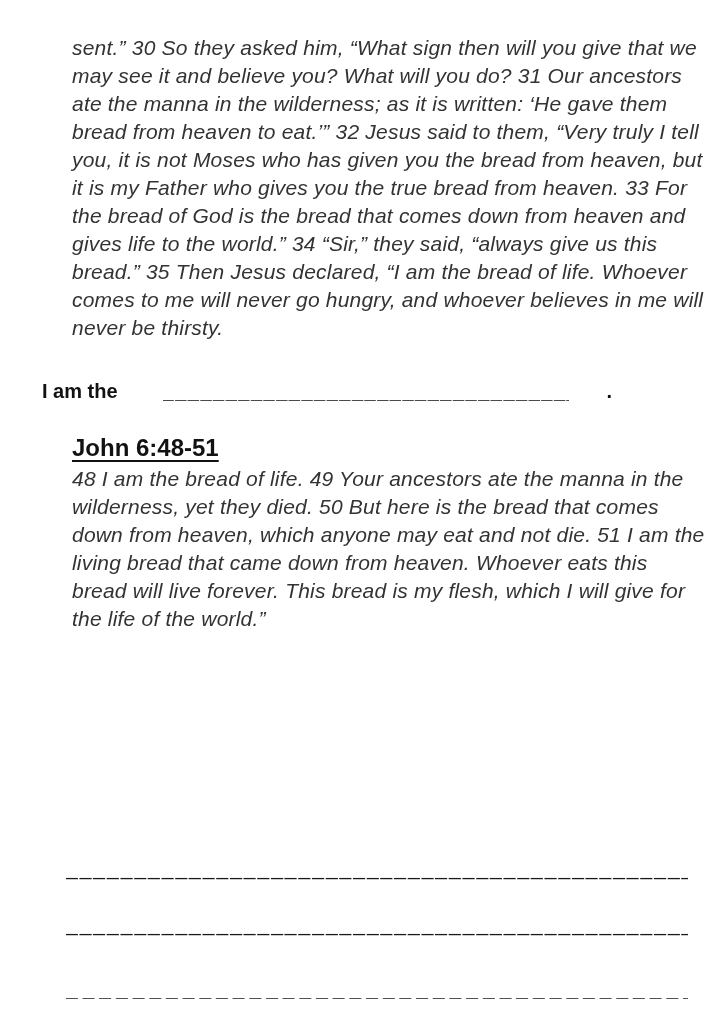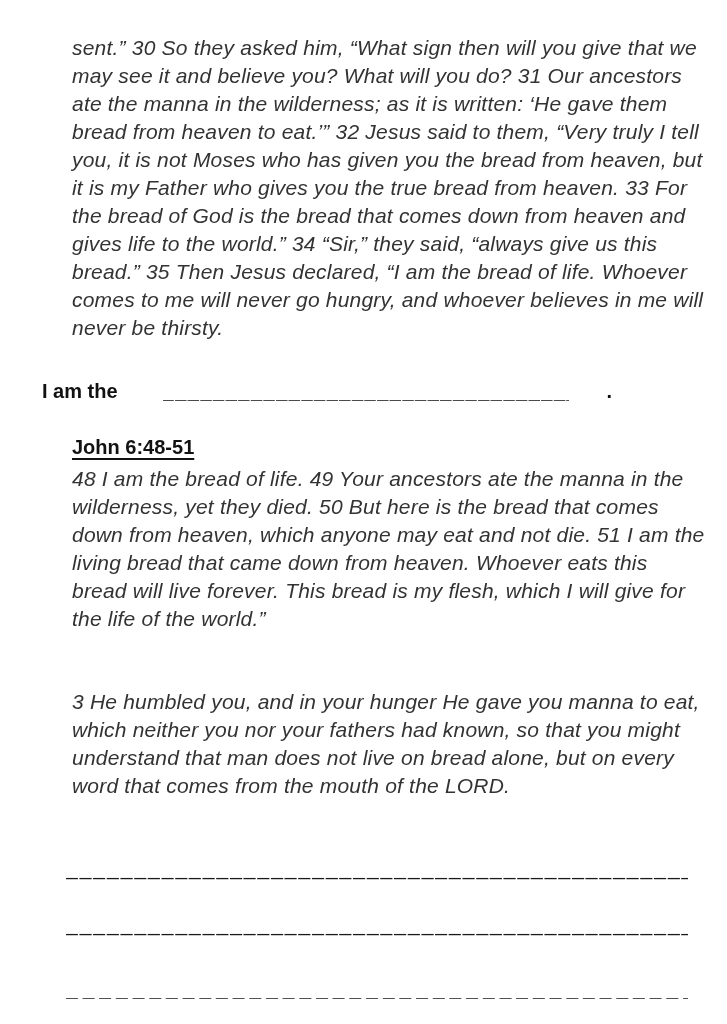--- a/index.html
+++ b/index.html
@@ -64,21 +64,21 @@
     left: 72px;
     width: 634px;
   }
   .section-john { top: 434px; }
   .section-deut { top: 688px; }
   .ref-heading {
     margin: 0 0 4px 0;
     font-family: "Liberation Sans", sans-serif;
     font-style: normal;
     font-weight: 700;
-    font-size: 20px;
+    font-size: 24px;
     line-height: 27px;
     color: #121212;
     text-decoration: underline;
     text-decoration-thickness: 2px;
     text-underline-offset: 4px;
   }
   
   .answer-line {
     position: absolute;
     left: 66px;
@@ -108,21 +108,20 @@
     <span class="fill-blank">_____________________________________________</span>
     <span class="fill-period">.</span>
   </div>
 
   <section class="ref-section section-john">
     <h2 class="ref-heading">John 6:48-51</h2>
     <p class="passage">48 I am the bread of life. 49 Your ancestors ate the manna in the wilderness, yet they died. 50 But here is the bread that comes down from heaven, which anyone may eat and not die. 51 I am the living bread that came down from heaven. Whoever eats this bread will live forever. This bread is my flesh, which I will give for the life of the world.”</p>
   </section>
 
   <section class="ref-section section-deut">
-    <p class="passage">3 He humbled you, and in your hunger He gave you manna to eat, which neither you nor your fathers had known, so that you might understand that man does not live on bread alone, but on every word that comes from the mouth of the LORD.</p>
   </section>
 
   <div class="answer-line answer-1">_______________________________________________________</div>
 
   <div class="answer-line answer-2">_______________________________________________________</div>
 
   <div class="answer-line answer-3">_____________________________________________</div>
 
 </div>
 

